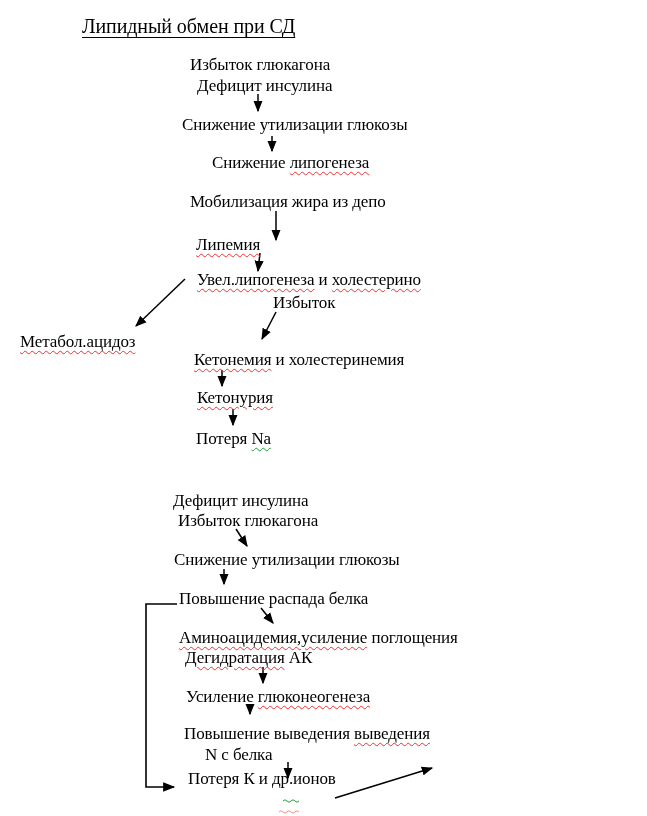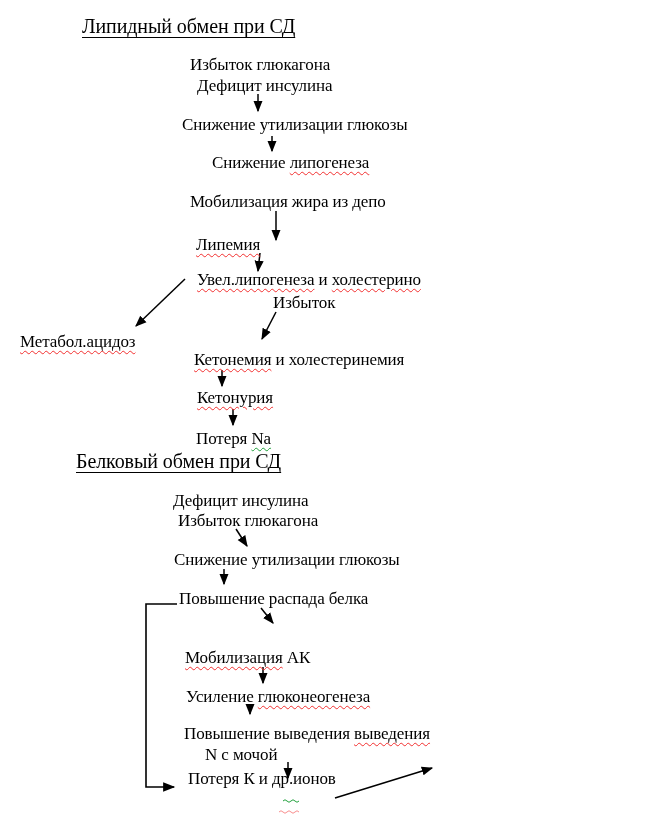--- a/index.html
+++ b/index.html
@@ -93,41 +93,43 @@
   </div>
 
   <div class="node" style="left:197px; top:388px">
     <span class="wr">Кетонурия</span>
   </div>
 
   <div class="node" style="left:196px; top:429px">
     <span>Потеря </span><span class="wg">Na</span>
   </div>
 
-  <div class="node title" style="left:62px; top:450px">Белковый обмен при СД</div>
 
   <div class="node" style="left:173px; top:491px">Дефицит инсулина</div>
 
   <div class="node" style="left:178px; top:511px">Избыток глюкагона</div>
 
   <div class="node" style="left:174px; top:550px">Снижение утилизации глюкозы</div>
 
   <div class="node" style="left:179px; top:589px">Повышение распада белка</div>
 
+  <div class="node" style="left:179px; top:628px">
+    <span class="wr">Аминоацидемия,усиление</span><span> поглощения</span>
+  </div>
 
   <div class="node" style="left:185px; top:648px">
-    <span class="wr">Мобилизация</span><span> АК</span>
+    <span class="wr">Дегидратация</span><span> АК</span>
   </div>
 
   <div class="node" style="left:184px; top:724px">
     <span>Повышение выведения </span><span class="wr">выведения</span>
   </div>
 
   <div class="node" style="left:186px; top:687px">
     <span>Усиление </span><span class="wr">глюконеогенеза</span>
   </div>
 
-  <div class="node" style="left:205px; top:745px">N с мочой</div>
+  <div class="node" style="left:205px; top:745px">N с белка</div>
 
   <div class="node" style="left:188px; top:769px">Потеря К и др.ионов</div>
 
 
 </div>
 
 </body></html>

